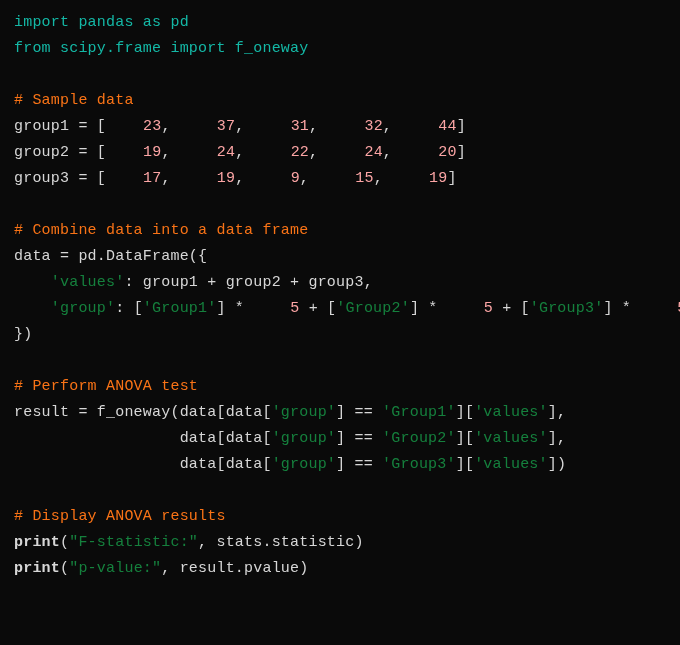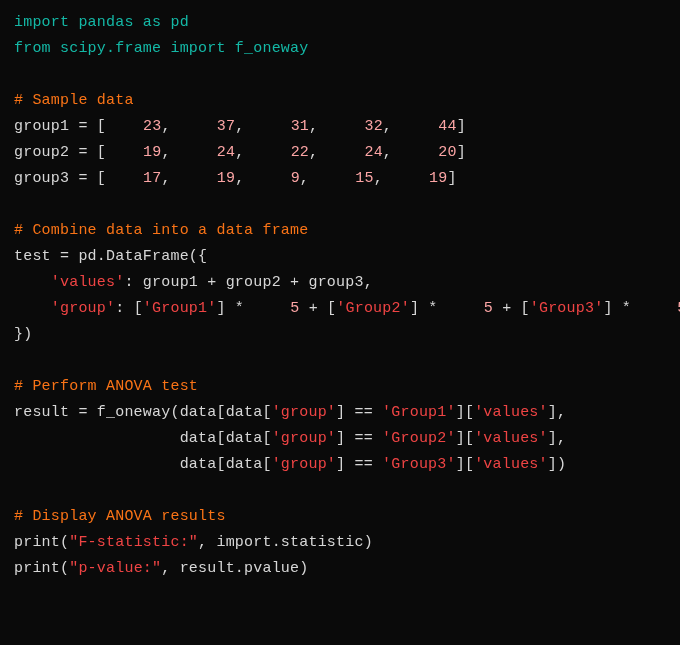--- a/index.html
+++ b/index.html
@@ -16,41 +16,41 @@
     font-family: "Consolas", "Menlo", "Courier New", monospace;
     font-size: 15px;
     line-height: 26px;
     color: #d7d7d7;
     white-space: pre;
     letter-spacing: 0.2px;
   }
   .kw   { color: #14b8a6; }
   .mod  { color: #14b8a6; }
   .cmt  { color: #f97316; }
-  .str  { color: #ef4444; }
+  .str  { color: #15803d; }
   .num  { color: #fca5a5; margin-left: 37px; }
-  .fn   { color: #d7d7d7; }
+  .fn   { color: #d7d7d7; font-weight: bold; }
 </style>
 </head>
 <body>
 
 <pre class="code"><span class="kw">import</span> <span class="mod">pandas</span> <span class="kw">as</span> <span class="mod">pd</span>
 <span class="kw">from</span> <span class="mod">scipy.frame</span> <span class="kw">import</span> <span class="mod">f_oneway</span>
 
 <span class="cmt"># Sample data</span>
 <span>group1 = [</span><span class="num">23</span><span>, </span><span class="num">37</span><span>, </span><span class="num">31</span><span>, </span><span class="num">32</span><span>, </span><span class="num">44</span><span>]</span>
 <span>group2 = [</span><span class="num">19</span><span>, </span><span class="num">24</span><span>, </span><span class="num">22</span><span>, </span><span class="num">24</span><span>, </span><span class="num">20</span><span>]</span>
 <span>group3 = [</span><span class="num">17</span><span>, </span><span class="num">19</span><span>, </span><span class="num">9</span><span>, </span><span class="num">15</span><span>, </span><span class="num">19</span><span>]</span>
 
 <span class="cmt"># Combine data into a data frame</span>
-<span>test = pd.DataFrame({</span>
+<span>data = pd.DataFrame({</span>
 <span>    </span><span class="str">'values'</span><span>: group1 + group2 + group3,</span>
 <span>    </span><span class="str">'group'</span><span>: [</span><span class="str">'Group1'</span><span>] * </span><span class="num">5</span><span> + [</span><span class="str">'Group2'</span><span>] * </span><span class="num">5</span><span> + [</span><span class="str">'Group3'</span><span>] * </span><span class="num">5</span>
 <span>})</span>
 
 <span class="cmt"># Perform ANOVA test</span>
 <span>result = f_oneway(data[data[</span><span class="str">'group'</span><span>] == </span><span class="str">'Group1'</span><span>][</span><span class="str">'values'</span><span>],</span>
 <span>                  </span><span>data[data[</span><span class="str">'group'</span><span>] == </span><span class="str">'Group2'</span><span>][</span><span class="str">'values'</span><span>],</span>
 <span>                  </span><span>data[data[</span><span class="str">'group'</span><span>] == </span><span class="str">'Group3'</span><span>][</span><span class="str">'values'</span><span>])</span>
 
 <span class="cmt"># Display ANOVA results</span>
-<span class="fn">print</span><span>(</span><span class="str">"F-statistic:"</span><span>, import.statistic)</span>
+<span class="fn">print</span><span>(</span><span class="str">"F-statistic:"</span><span>, stats.statistic)</span>
 <span class="fn">print</span><span>(</span><span class="str">"p-value:"</span><span>, result.pvalue)</span></pre>
 
 </body></html>

